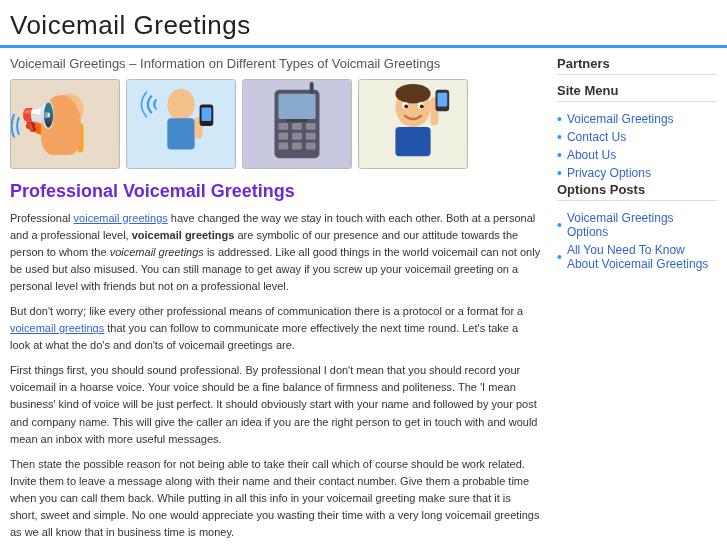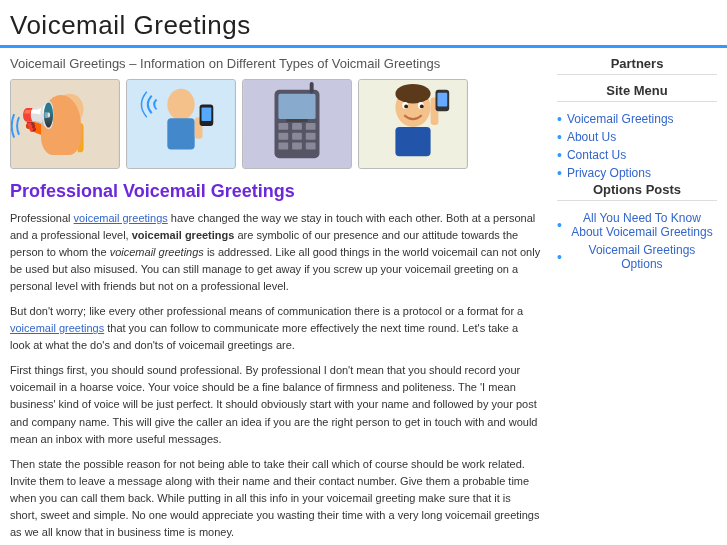--- a/index.html
+++ b/index.html
@@ -114,21 +114,20 @@
       color: #3366cc;
       text-decoration: underline;
     }
     
     .sidebar {
       width: 160px;
       flex-shrink: 0;
       font-size: 12.5px;
     }
     .sidebar-section {
-      text-align: center;
     }
     .sidebar-heading {
       font-size: 13px;
       font-weight: bold;
       color: #333;
       border-bottom: 1px solid #ddd;
       padding-bottom: 3px;
       margin-bottom: 8px;
     }
     .sidebar-menu {
@@ -277,38 +276,38 @@
         <div class="sidebar-heading">Partners</div>
       </div>
 
       <div class="sidebar-section">
         <div class="sidebar-heading">Site Menu</div>
         <ul class="sidebar-menu">
           <li>
             <a href="#">Voicemail Greetings</a>
           </li>
           <li>
+            <a href="#">Contact Us</a>
+          </li>
+          <li>
             <a href="#">About Us</a>
-          </li>
-          <li>
-            <a href="#">Contact Us</a>
           </li>
           <li>
             <a href="#">Privacy Options</a>
           </li>
         </ul>
       </div>
 
       <div class="sidebar-section">
         <div class="sidebar-heading">Options Posts</div>
         <ul class="sidebar-menu">
           <li>
+            <a href="#">Voicemail Greetings Options</a>
+          </li>
+          <li>
             <a href="#">All You Need To Know About Voicemail Greetings</a>
-          </li>
-          <li>
-            <a href="#">Voicemail Greetings Options</a>
           </li>
         </ul>
       </div>
 
     </div>
   </div>
 </div>
 
 </body></html>

